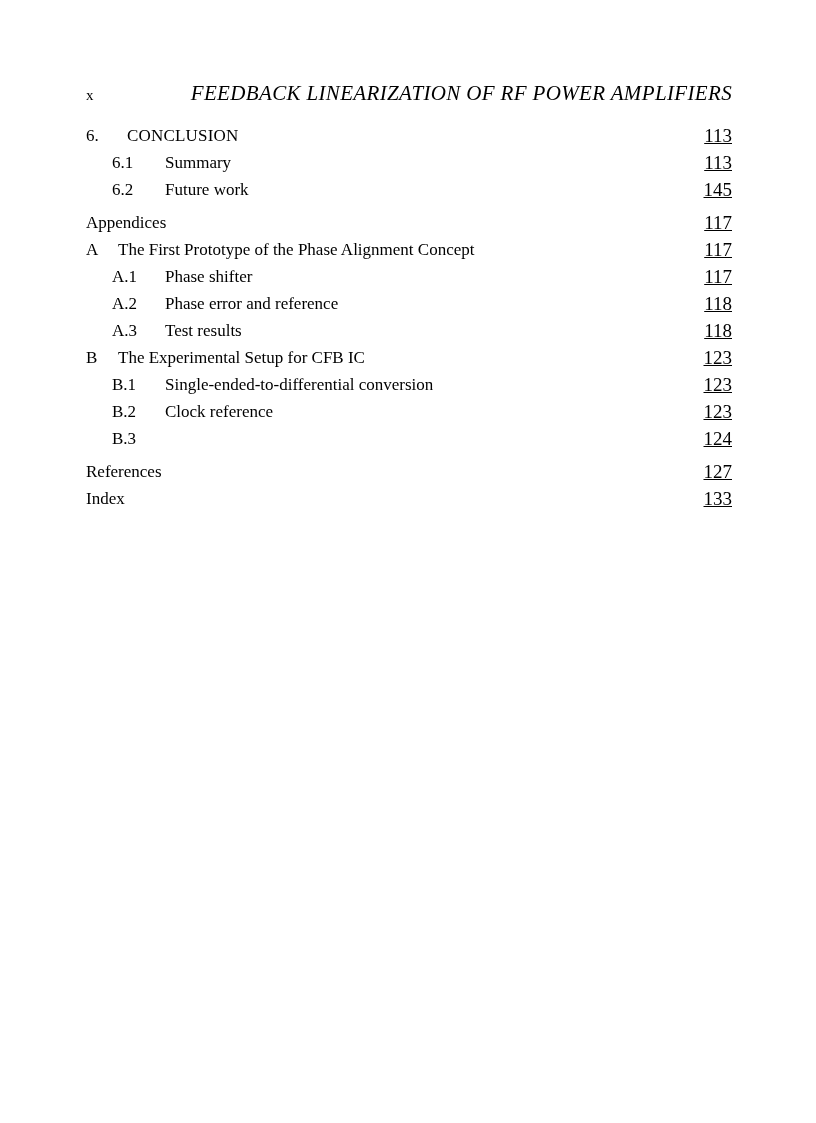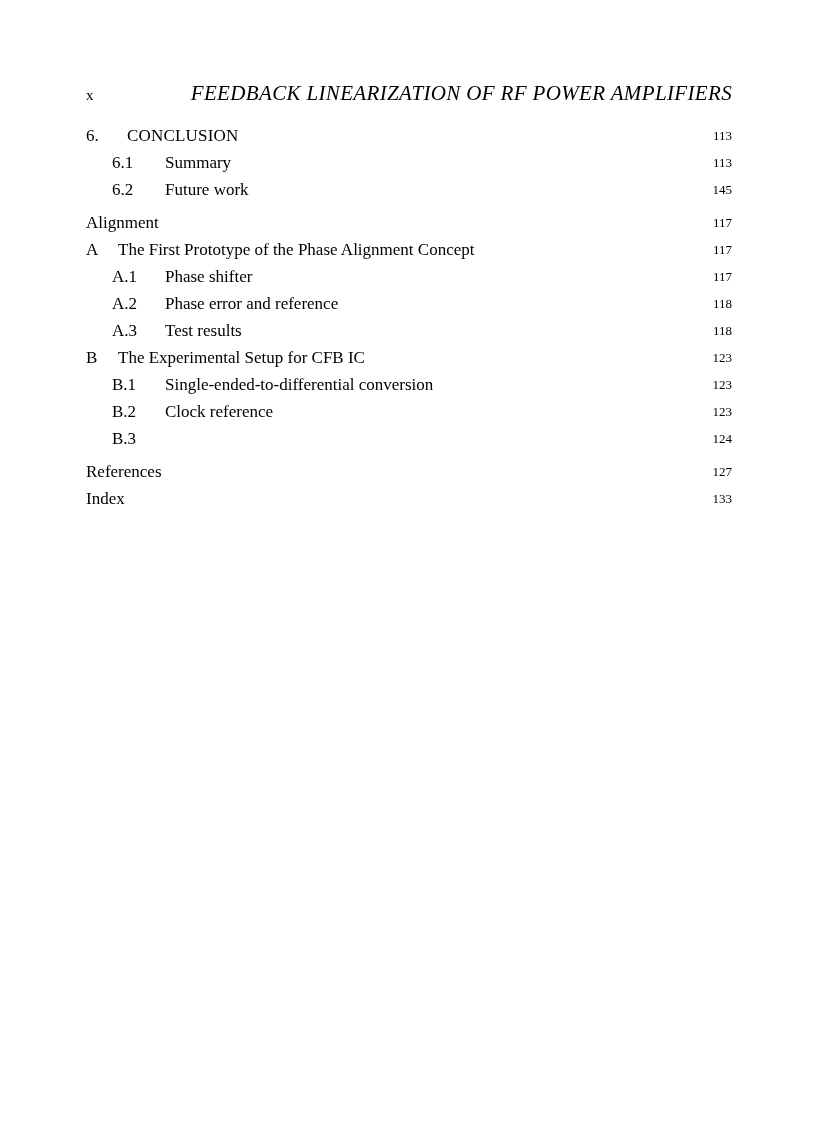--- a/index.html
+++ b/index.html
@@ -78,23 +78,24 @@
     font-size: 17px;
     line-height: 27px;
     white-space: nowrap;
   }
   .pg {
     position: absolute;
     top: 0;
     right: 0;
     width: 60px;
     text-align: right;
-    font-size: 13px;
+    font-size: 19px;
     line-height: 27px;
     white-space: nowrap;
+    text-decoration: underline;
   }
 
   
   .lvl1 > .lbl { left: 0px; }
   .lvl1 > .ttl { left: 41px; }
 
   .lvl1a > .lbl { left: 0px; }
   .lvl1a > .ttl { left: 32px; }
 
   .lvl2 > .lbl { left: 26px; text-align: right; }
@@ -127,21 +128,21 @@
         <span class="lbl">6.1</span>
         <span class="ttl">Summary</span>
         <span class="pg">113</span>
       </div>
       <div class="toc-row lvl2">
         <span class="lbl">6.2</span>
         <span class="ttl">Future work</span>
         <span class="pg">145</span>
       </div>
       <div class="toc-row lvl0 gap-before">
-        <span class="ttl">Alignment</span>
+        <span class="ttl">Appendices</span>
         <span class="pg">117</span>
       </div>
       <div class="toc-row lvl1a">
         <span class="lbl">A</span>
         <span class="ttl">The First Prototype of the Phase Alignment Concept</span>
         <span class="pg">117</span>
       </div>
       <div class="toc-row lvl2">
         <span class="lbl">A.1</span>
         <span class="ttl">Phase shifter</span>

